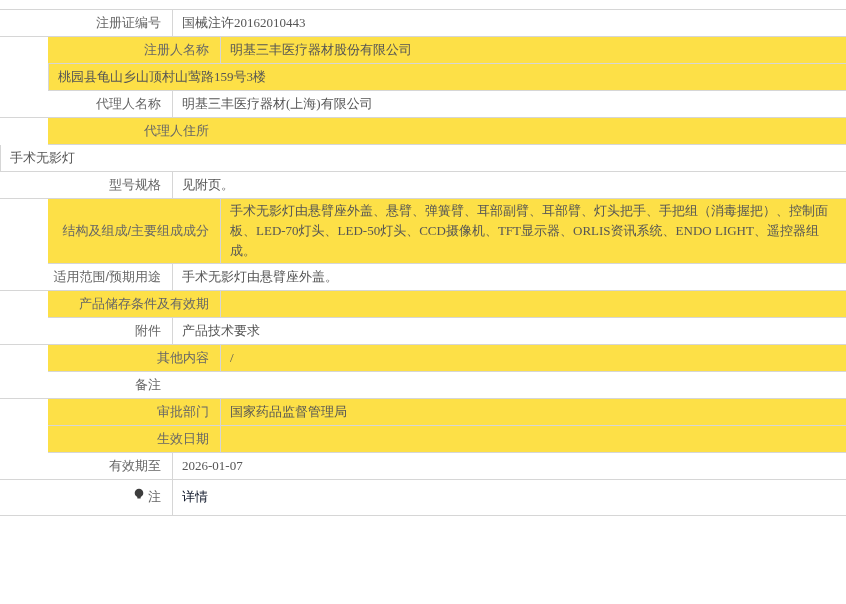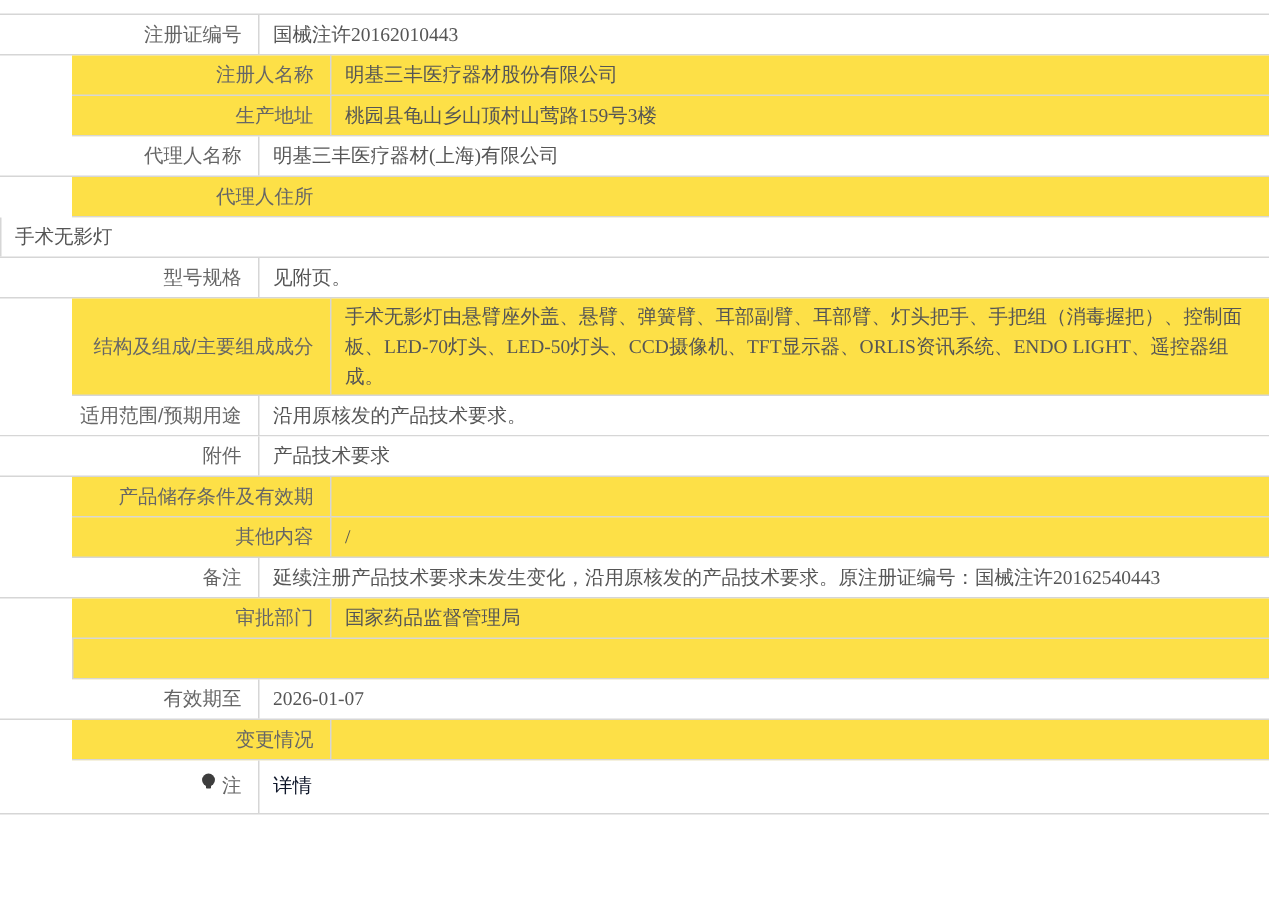--- a/index.html
+++ b/index.html
@@ -62,21 +62,20 @@
     <div class="cell-value">国械注许20162010443</div>
   </div>
 
   <div class="row striped">
     <div class="cell-label">注册人名称</div>
     <div class="cell-value">明基三丰医疗器材股份有限公司</div>
   </div>
 
 
   <div class="row striped">
-    <div class="cell-label">生产地址</div>
     <div class="cell-value">桃园县龟山乡山顶村山莺路159号3楼</div>
   </div>
 
   <div class="row">
     <div class="cell-label">代理人名称</div>
     <div class="cell-value">明基三丰医疗器材(上海)有限公司</div>
   </div>
 
   <div class="row striped">
     <div class="cell-label">代理人住所</div>
@@ -92,62 +91,58 @@
     <div class="cell-value">见附页。</div>
   </div>
 
   <div class="row striped">
     <div class="cell-label">结构及组成/主要组成成分</div>
     <div class="cell-value">手术无影灯由悬臂座外盖、悬臂、弹簧臂、耳部副臂、耳部臂、灯头把手、手把组（消毒握把）、控制面板、LED-70灯头、LED-50灯头、CCD摄像机、TFT显示器、ORLIS资讯系统、ENDO LIGHT、遥控器组成。</div>
   </div>
 
   <div class="row">
     <div class="cell-label">适用范围/预期用途</div>
-    <div class="cell-value">沿用原核发的产品技术要求。</div>
+    <div class="cell-value">手术无影灯由悬臂座外盖。</div>
+  </div>
+
+  <div class="row striped">
+    <div class="cell-label">产品储存条件及有效期</div>
+    <div class="cell-value"></div>
   </div>
 
   <div class="row">
     <div class="cell-label">附件</div>
     <div class="cell-value">产品技术要求</div>
-  </div>
-
-  <div class="row striped">
-    <div class="cell-label">产品储存条件及有效期</div>
-    <div class="cell-value"></div>
   </div>
 
   <div class="row striped">
     <div class="cell-label">其他内容</div>
     <div class="cell-value">/</div>
   </div>
 
   <div class="row">
     <div class="cell-label">备注</div>
-    <div class="cell-value">延续注册产品技术要求未发生变化，沿用原核发的产品技术要求。原注册证编号：国械注许20162540443</div>
   </div>
 
   <div class="row striped">
     <div class="cell-label">审批部门</div>
     <div class="cell-value">国家药品监督管理局</div>
   </div>
 
 
   <div class="row striped">
+    <div class="cell-label">生效日期</div>
     <div class="cell-value"></div>
   </div>
 
   <div class="row">
     <div class="cell-label">有效期至</div>
     <div class="cell-value">2026-01-07</div>
   </div>
 
-  <div class="row striped">
-    <div class="cell-label">变更情况</div>
-    <div class="cell-value"></div>
-  </div>
 
   <div class="row row-note">
     <div class="cell-label">
       <span class="bulb">
         <svg width="12" height="13" viewBox="0 0 12 13" aria-hidden="true">
           <circle cx="6" cy="5" r="4.3" fill="#3d3d3d"></circle>
           <path d="M4.3 8.6 h3.4 v1.4 a0.6 0.6 0 0 1 -0.6 0.6 h-2.2 a0.6 0.6 0 0 1 -0.6 -0.6 z" fill="#3d3d3d"></path>
         </svg>
       </span>
       <span>注</span>

